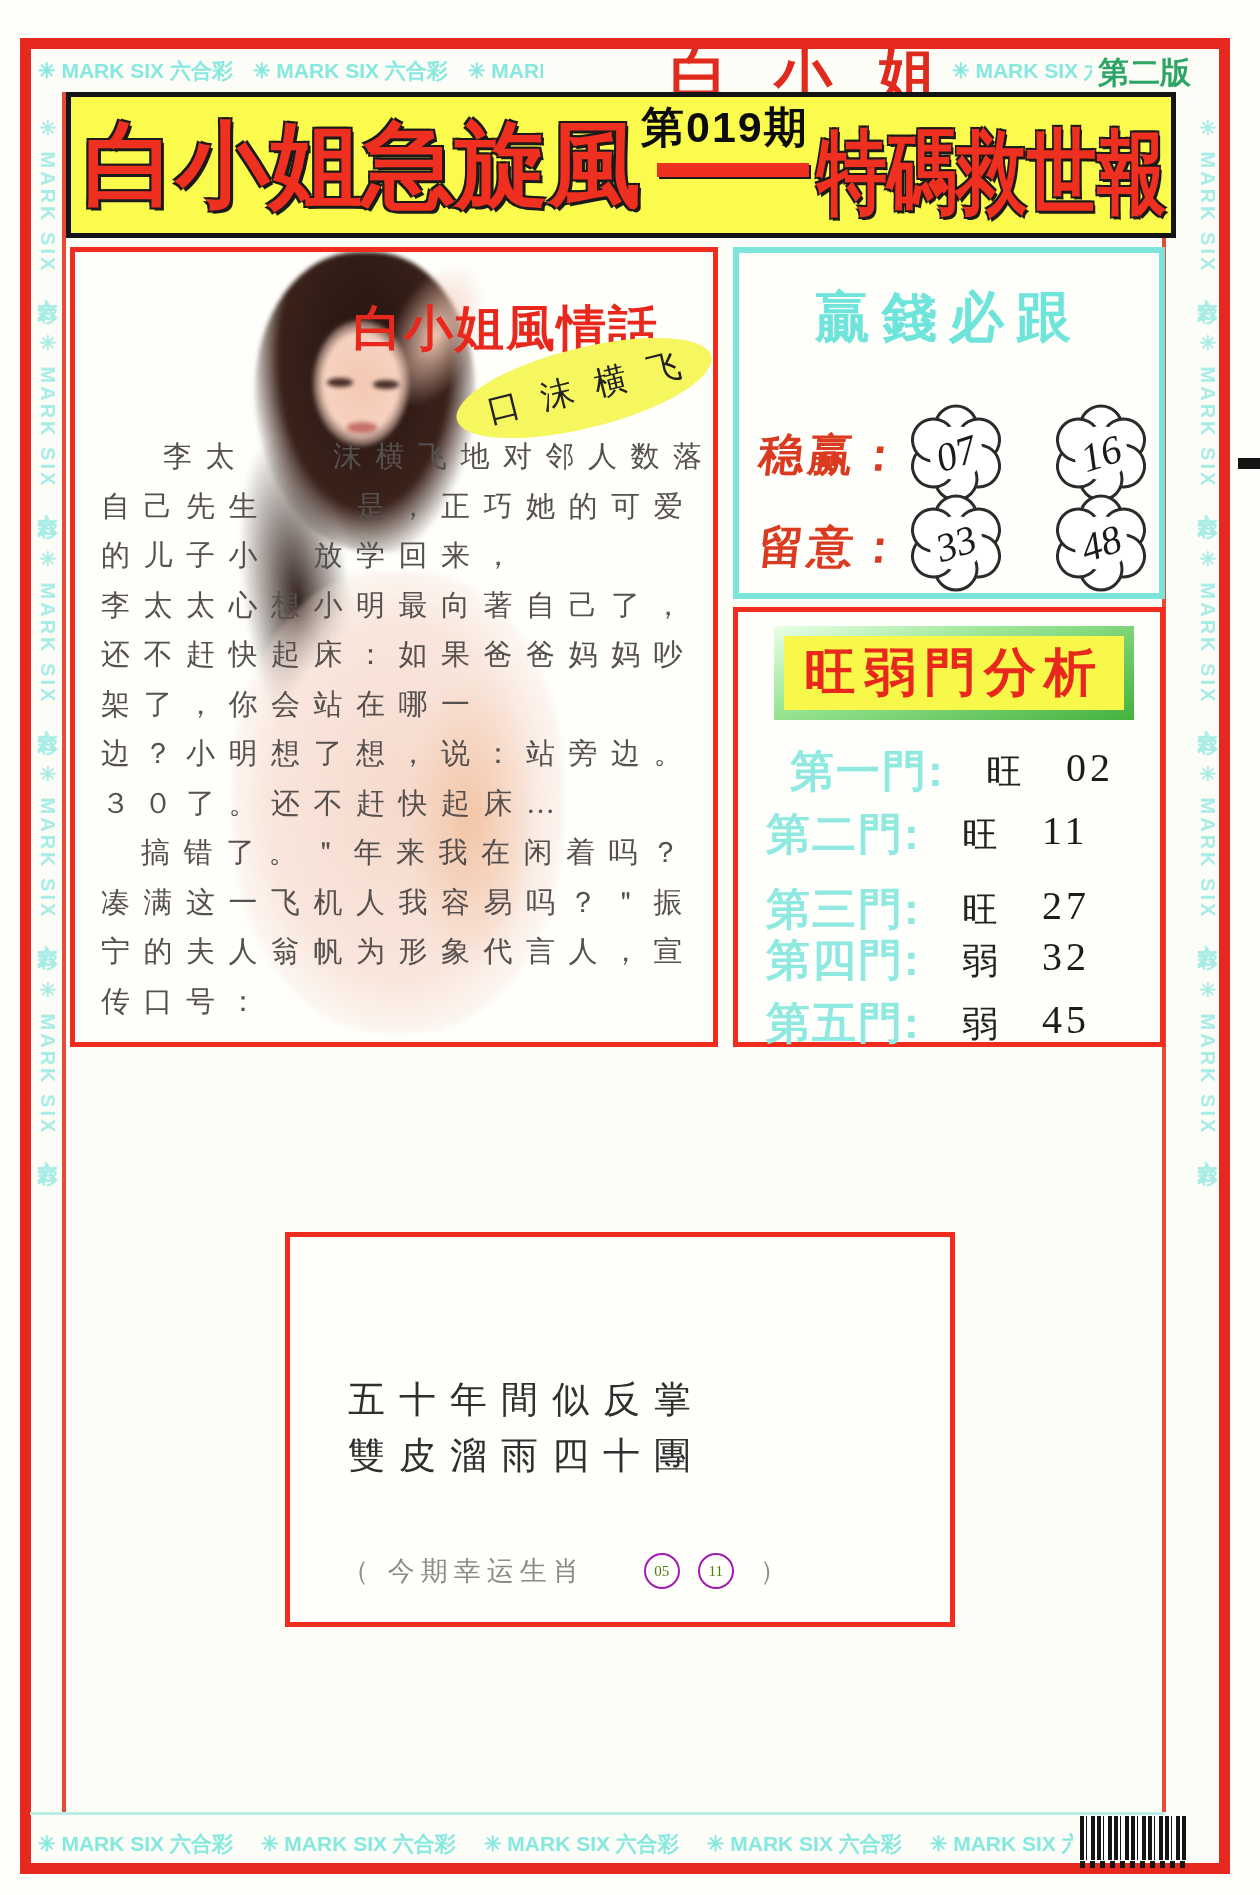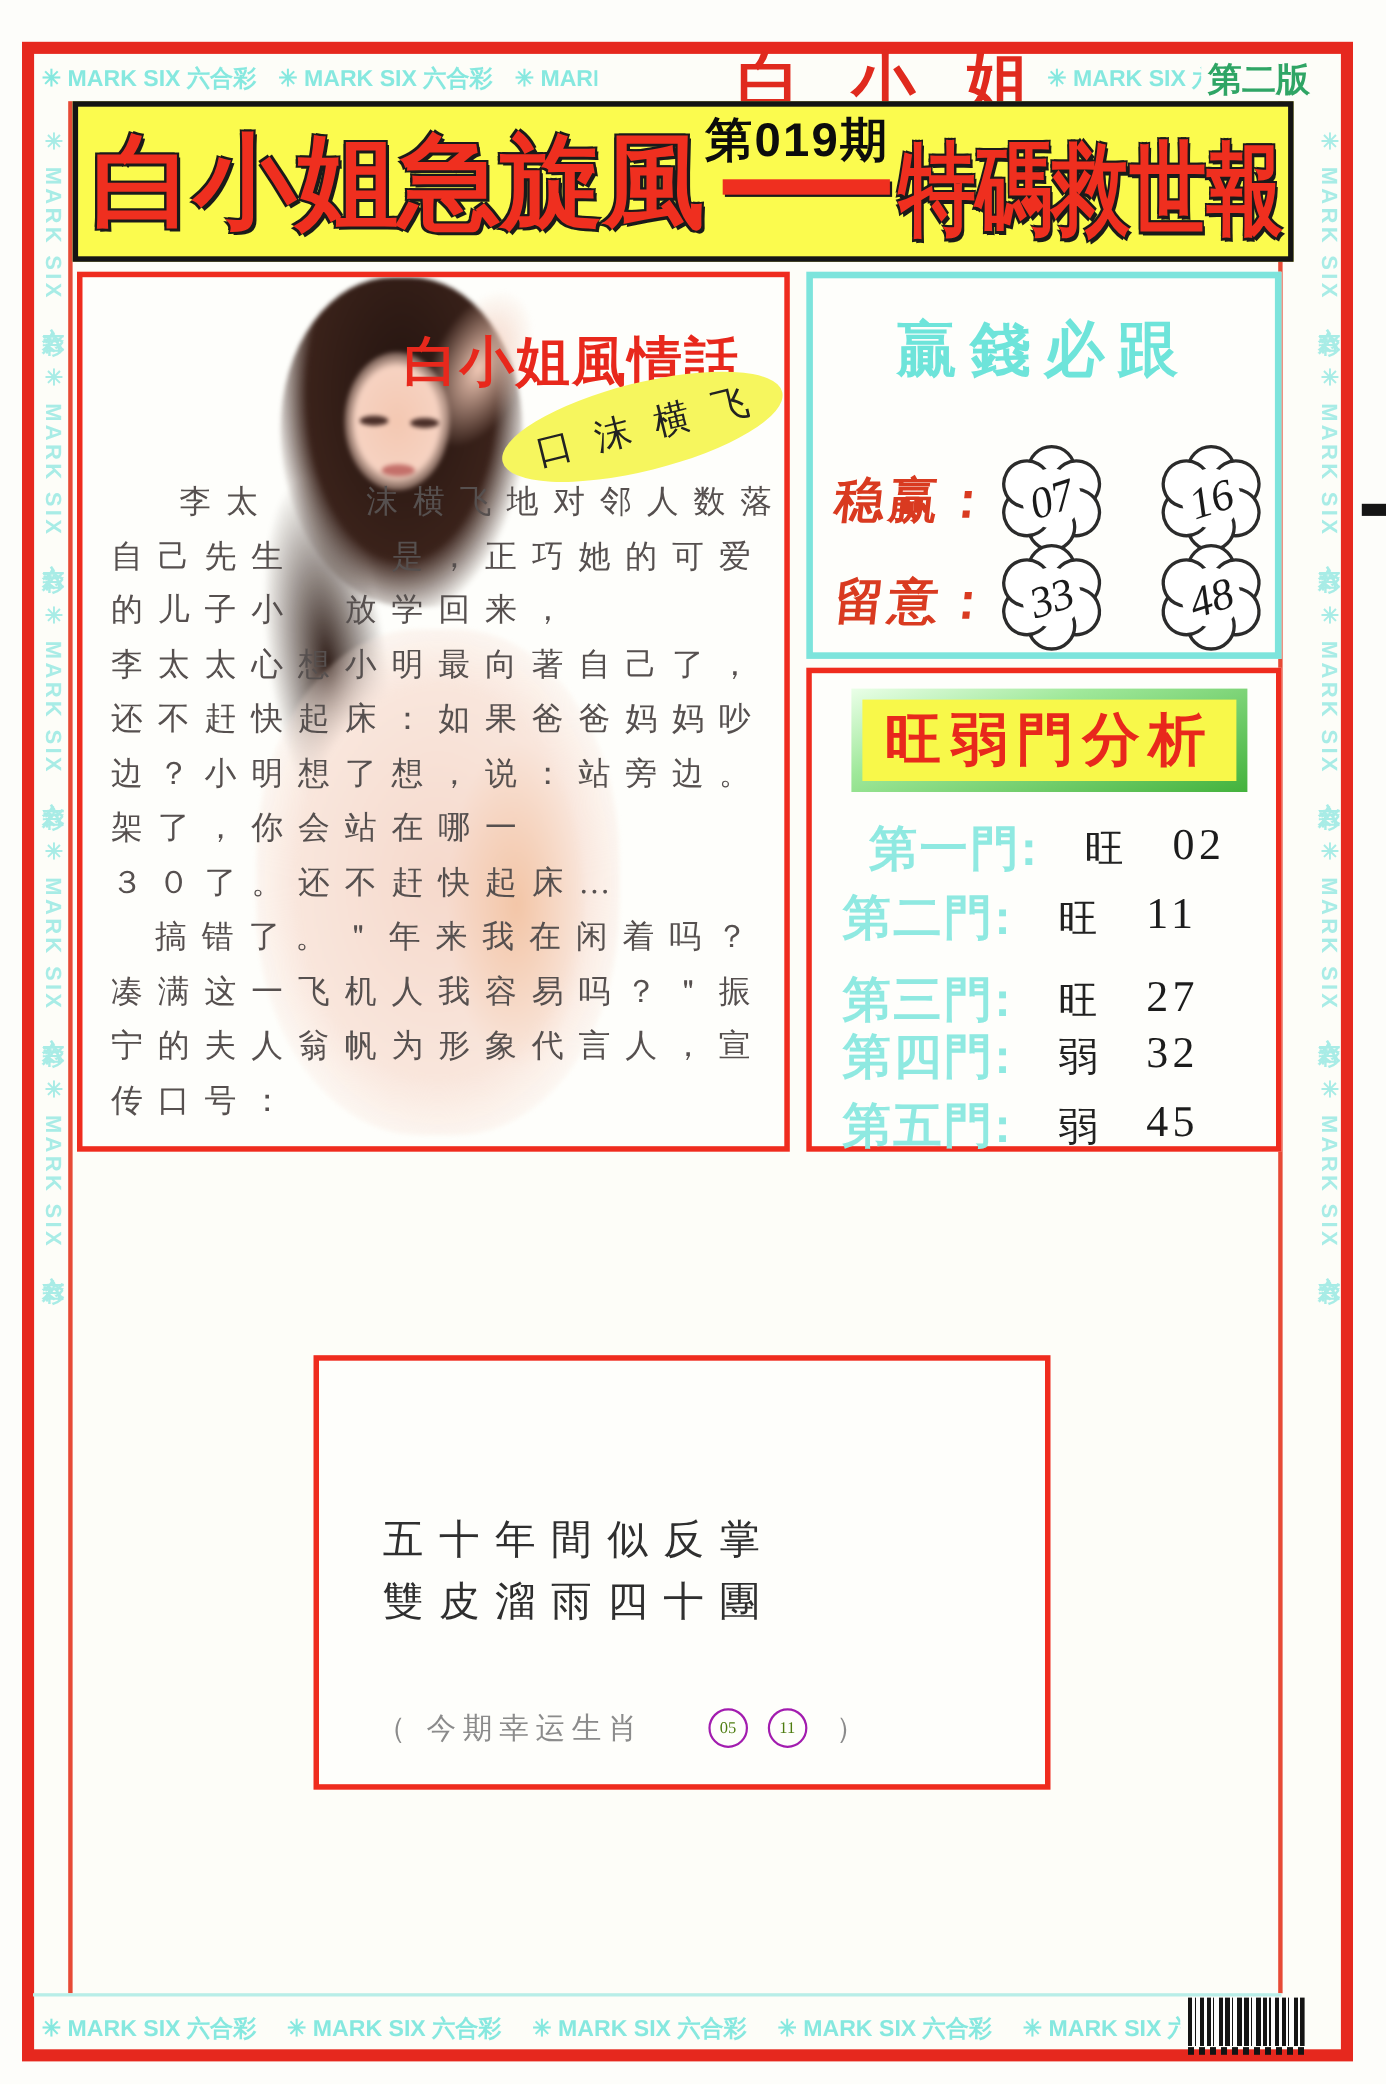--- a/index.html
+++ b/index.html
@@ -32,21 +32,21 @@
   .banner-left{position:absolute;left:12px;top:6px;font-size:93px;}
   .banner-right{position:absolute;left:746px;top:14px;font-size:92px;transform:scaleX(.76);transform-origin:left top;}
   .banner-dash{position:absolute;left:586px;top:66px;width:152px;height:14px;background:#ef2f1f;
       box-shadow:2px 2px 0 #1a1a1a;}
 
   
   .article-box{position:absolute;left:70px;top:247px;width:648px;height:800px;box-sizing:border-box;
       border:5px solid #ef2c1e;background:#fefefb;overflow:hidden;}
   .photo{position:absolute;inset:0;filter:blur(2px);z-index:1;}
   .blob{position:absolute;border-radius:50%;}
-  .article-title{position:absolute;left:292px;top:44px;z-index:2;color:#e8281c;font-weight:bold;
+  .article-title{position:absolute;left:278px;top:44px;z-index:2;color:#e8281c;font-weight:bold;
       font-size:49px;letter-spacing:2px;white-space:nowrap;font-family:Liberation Mono, monospace;}
   .badge-ellipse{position:absolute;left:378px;top:96px;width:262px;height:80px;z-index:2;
       background:#f6f65e;border-radius:50%;transform:rotate(-14deg);
       display:flex;align-items:center;justify-content:center;}
   .badge-ellipse span{font-size:33px;color:#222;letter-spacing:22px;padding-left:22px;
       font-family:"Liberation Serif",serif;}
   .story{position:absolute;left:26px;top:180px;z-index:2;width:600px;
       font-family:"Liberation Serif",serif;color:#56504f;font-size:29px;letter-spacing:13.5px;}
   .story-line{height:49.5px;line-height:49.5px;white-space:nowrap;}
 
@@ -159,22 +159,22 @@
     <div class="article-title">白小姐風情話</div>
     <div class="badge-ellipse">
       <span>口沫横飞</span>
     </div>
     <div class="story">
       <div class="story-line" style="padding-left:62px;">李太　　沫横飞地对邻人数落</div>
       <div class="story-line">自己先生　　是，正巧她的可爱</div>
       <div class="story-line">的儿子小　放学回来，</div>
       <div class="story-line">李太太心想小明最向著自己了，</div>
       <div class="story-line">还不赶快起床：如果爸爸妈妈吵</div>
+      <div class="story-line">架了，你会站在哪一</div>
       <div class="story-line">边？小明想了想，说：站旁边。</div>
-      <div class="story-line">架了，你会站在哪一</div>
       <div class="story-line">３０了。还不赶快起床…</div>
       <div class="story-line" style="padding-left:40px;">搞错了。＂年来我在闲着吗？</div>
       <div class="story-line">凑满这一飞机人我容易吗？＂振</div>
       <div class="story-line">宁的夫人翁帆为形象代言人，宣</div>
       <div class="story-line">传口号：</div>
     </div>
   </div>
 
   <svg width="0" height="0" style="position:absolute;" aria-hidden="true">
     <defs>

